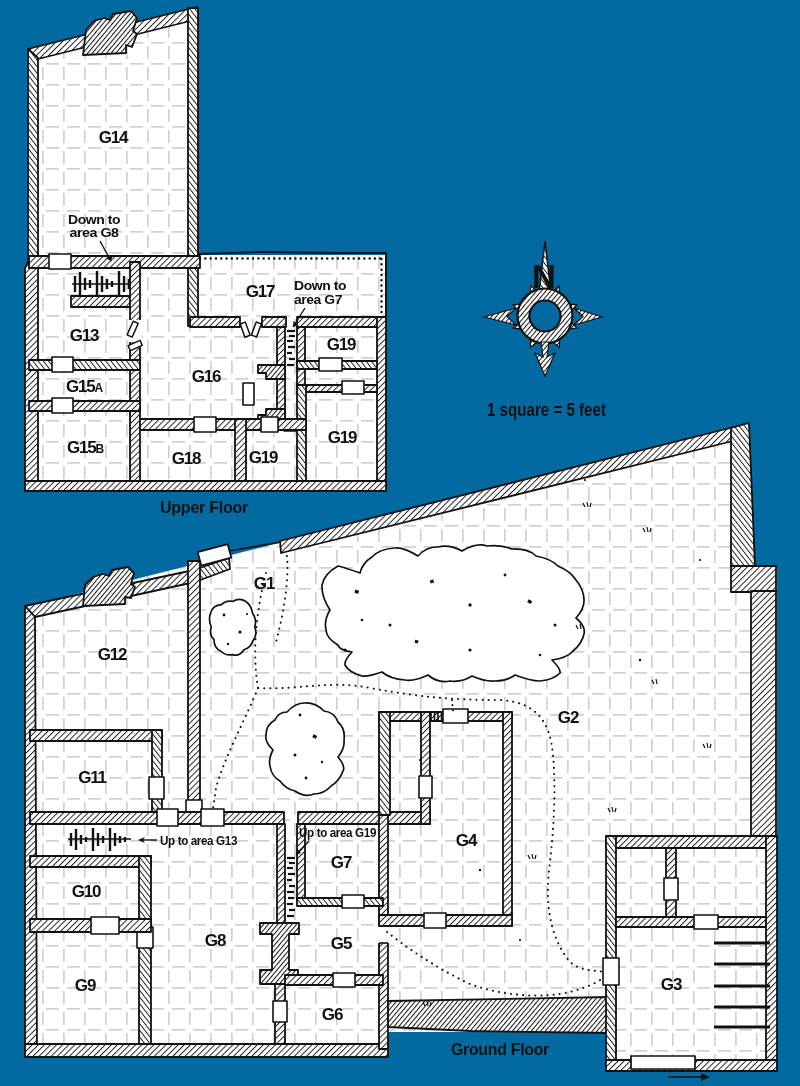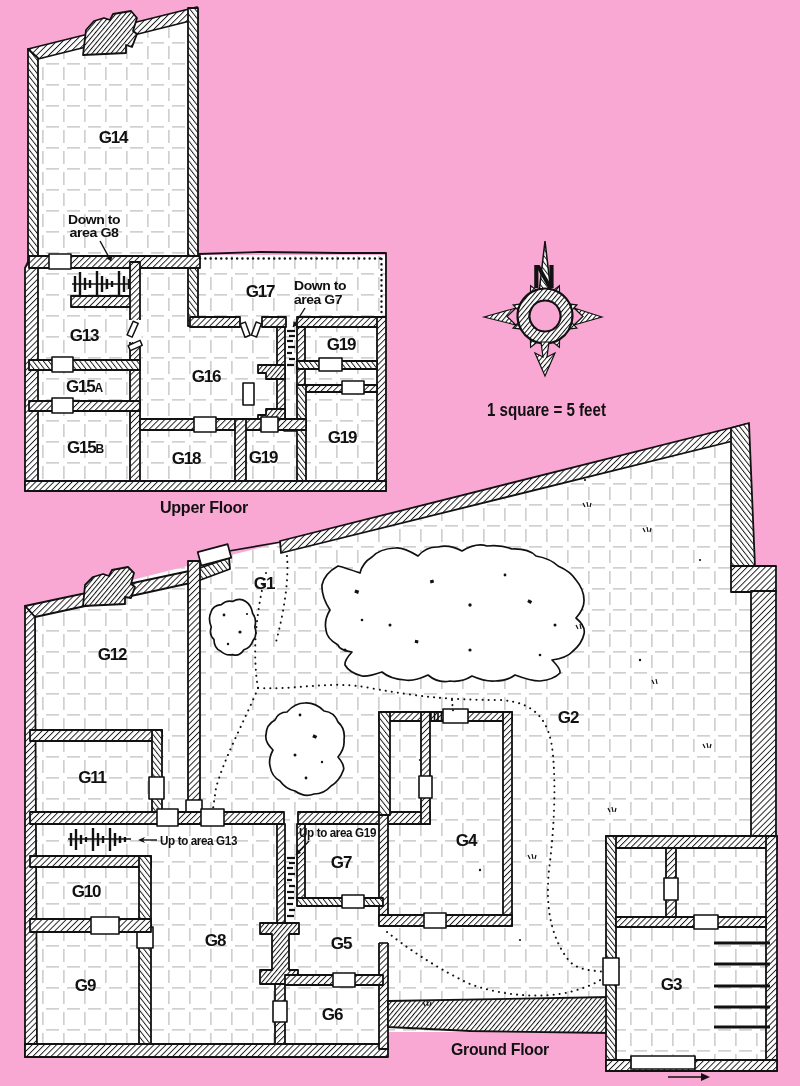--- a/index.html
+++ b/index.html
@@ -1,16 +1,16 @@
 <!DOCTYPE html>
 <html><head>
 <meta charset="utf-8">
 <style>
   html,body{margin:0;padding:0;background:#ffffff;}
-  .wrap{width:800px;height:1086px;position:relative;overflow:hidden;background:#f9a8d4;}
+  .wrap{width:800px;height:1086px;position:relative;overflow:hidden;background:#0369a1;}
   text{font-family:"Liberation Sans", sans-serif;}
   .rl{font-weight:bold;font-size:17px;fill:#111;letter-spacing:-1.2px;}
   .sm{font-weight:bold;font-size:12.5px;fill:#111;letter-spacing:-0.4px;}
   .big{font-weight:bold;font-size:17px;fill:#111;letter-spacing:-0.3px;}
 </style>
 </head>
 <body>
 <div class="wrap">
 <svg width="800" height="1086" viewBox="0 0 800 1086" xmlns="http://www.w3.org/2000/svg">
 <defs>

